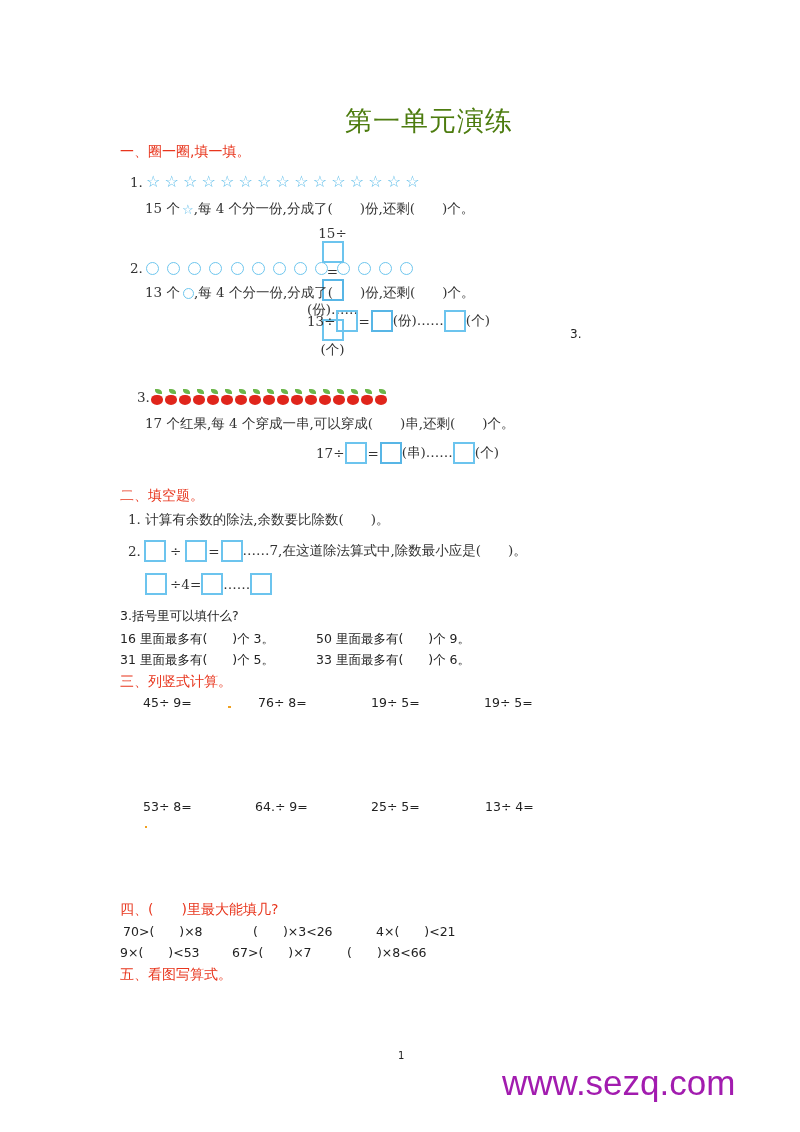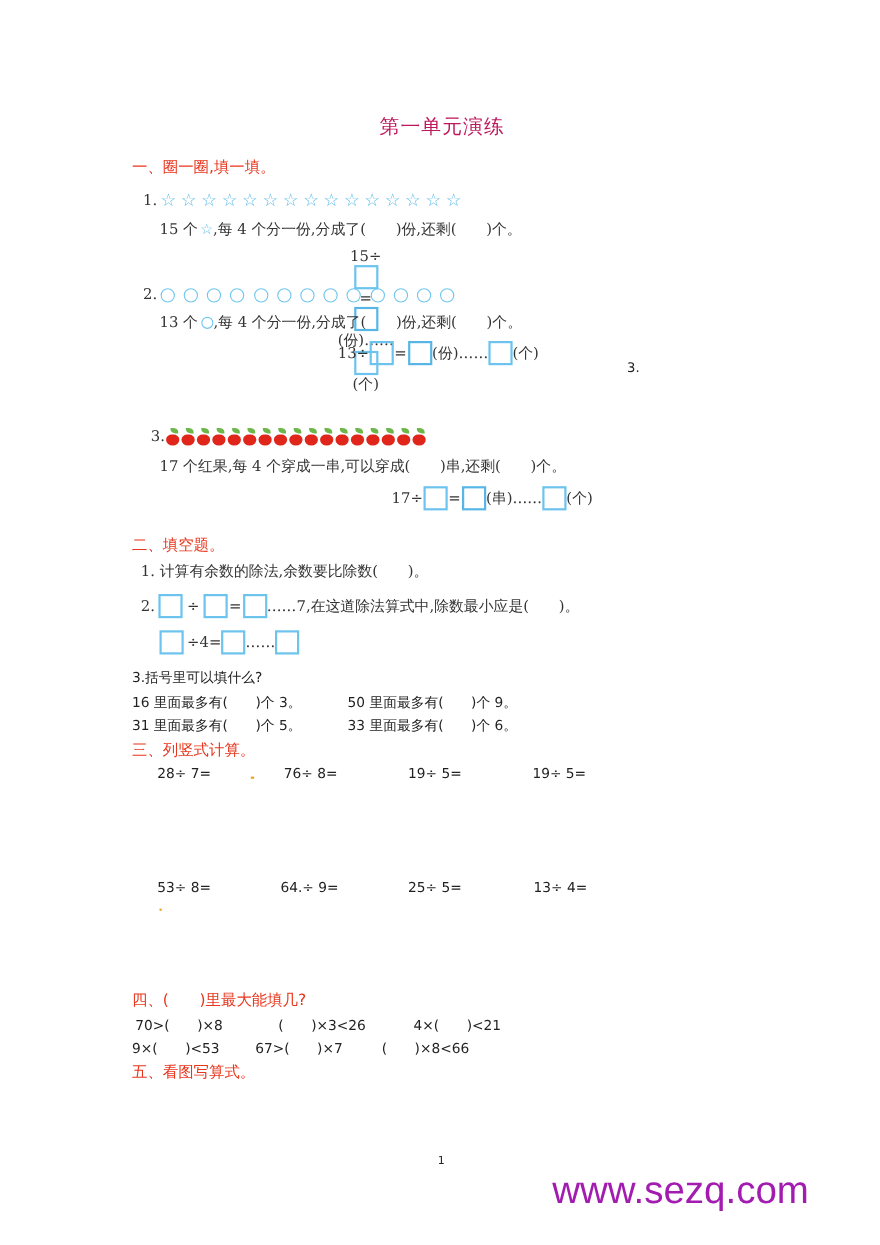--- a/index.html
+++ b/index.html
@@ -1,19 +1,19 @@
 <!DOCTYPE html>
 <html><head>
 <meta charset="utf-8">
 <style>
   html, body { margin:0; padding:0; }
   body { width:800px; height:1132px; background:#ffffff; position:relative; overflow:hidden;
          font-family:"DejaVu Serif", serif; color:#222; }
   .abs { position:absolute; white-space:nowrap; }
-  .title { left:345px; top:103px; font-size:18px; color:#be185d; letter-spacing:1px; }
+  .title { left:345px; top:103px; font-size:27px; color:#4d7c0f; letter-spacing:1px; }
   .sec { font-family:"DejaVu Sans", sans-serif; color:#e8361e; font-size:14px; }
   .txt { font-size:13.5px; color:#333; }
   .sans { font-family:"DejaVu Sans", sans-serif; font-size:12.5px; color:#222; }
   .box { display:inline-block; width:22px; height:22px; border:2px solid #6cc4ee; vertical-align:middle; box-sizing:border-box; }
   .box.thick { border-width:2.5px; border-color:#58b6e6; }
   .row { display:flex; align-items:center; }
   .star { color:#5bbce9; font-size:16px; margin-right:4.2px; line-height:1; }
   .circle { display:inline-block; width:13px; height:13px; border:1.5px solid #6ec6ee; border-radius:50%; margin-right:8.2px; box-sizing:border-box; }
   .apple { display:inline-block; width:12px; height:16px; margin-right:2px; position:relative; }
   .apple .fruit { position:absolute; left:0; bottom:0; width:12px; height:10px; background:#e0251b; border-radius:45% 45% 50% 50%; }
@@ -165,21 +165,21 @@
         <span class="leaf"></span>
         <span class="fruit"></span>
       </span>
       <span class="apple">
         <span class="leaf"></span>
         <span class="fruit"></span>
       </span>
     </span>
 </div>
 <div class="abs txt" style="left:145px; top:415px;">17 个红果,每 4 个穿成一串,可以穿成(　　)串,还剩(　　)个。</div>
-<div class="abs txt row" style="left:316px; top:442px;margin-left:40px;">
+<div class="abs txt row" style="left:316px; top:442px;">
   <span>17÷</span>
   <span class="box"></span>
   <span style="margin:0 1px;">=</span>
   <span class="box thick"></span>
   <span>(串)……</span>
   <span class="box"></span>
   <span>(个)</span>
 </div>
 
 <div class="abs sec" style="left:120px; top:487px;">二、填空题。</div>
@@ -201,21 +201,21 @@
   <span class="box"></span>
 </div>
 
 <div class="abs sans" style="left:120px; top:608px;">3.括号里可以填什么?</div>
 <div class="abs sans" style="left:120px; top:631px;">16 里面最多有(　　)个 3。</div>
 <div class="abs sans" style="left:316px; top:631px;">50 里面最多有(　　)个 9。</div>
 <div class="abs sans" style="left:120px; top:652px;">31 里面最多有(　　)个 5。</div>
 <div class="abs sans" style="left:316px; top:652px;">33 里面最多有(　　)个 6。</div>
 
 <div class="abs sec" style="left:120px; top:673px;">三、列竖式计算。</div>
-<div class="abs sans" style="left:143px; top:695px;">28÷ 7=</div>
+<div class="abs sans" style="left:143px; top:695px;">45÷ 9=</div>
 <div class="abs dot" style="left:228px; top:706px;"></div>
 <div class="abs sans" style="left:258px; top:695px;">76÷ 8=</div>
 <div class="abs sans" style="left:371px; top:695px;">19÷ 5=</div>
 <div class="abs sans" style="left:484px; top:695px;">19÷ 5=</div>
 
 <div class="abs sans" style="left:143px; top:799px;">53÷ 8=</div>
 <div class="abs sans" style="left:255px; top:799px;">64.÷ 9=</div>
 <div class="abs sans" style="left:371px; top:799px;">25÷ 5=</div>
 <div class="abs sans" style="left:485px; top:799px;">13÷ 4=</div>
 <div class="abs dot" style="left:145px; top:826px; width:2px;"></div>

